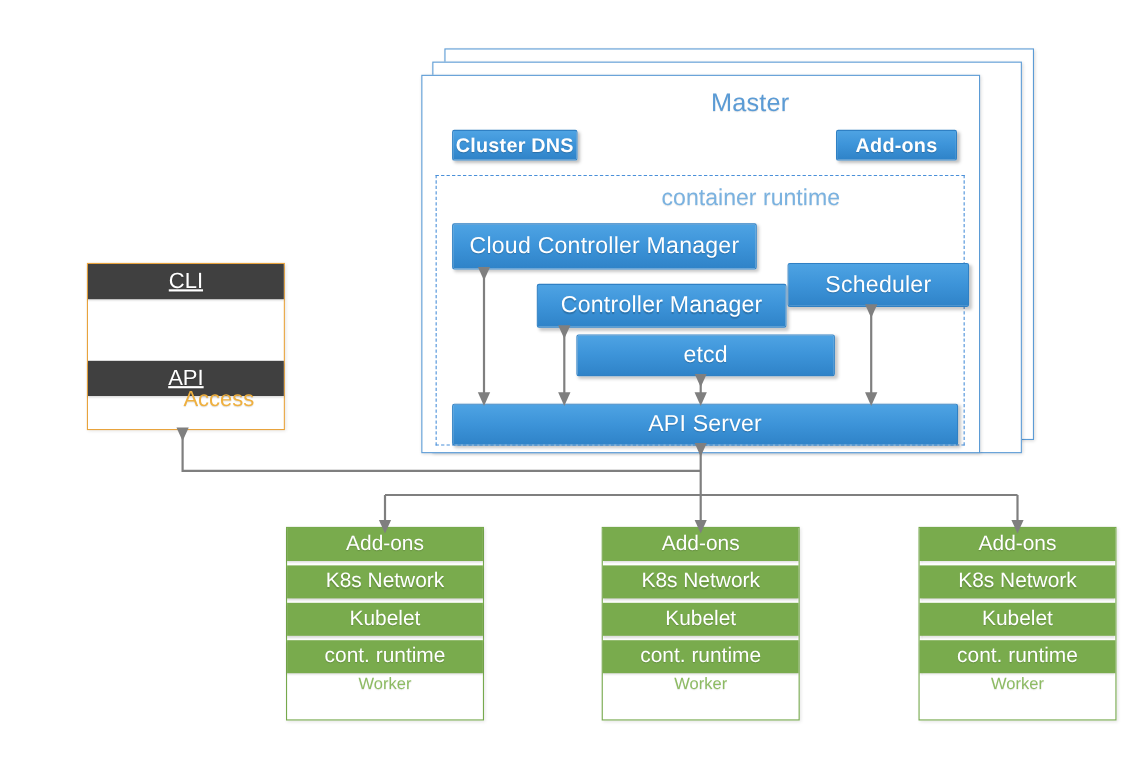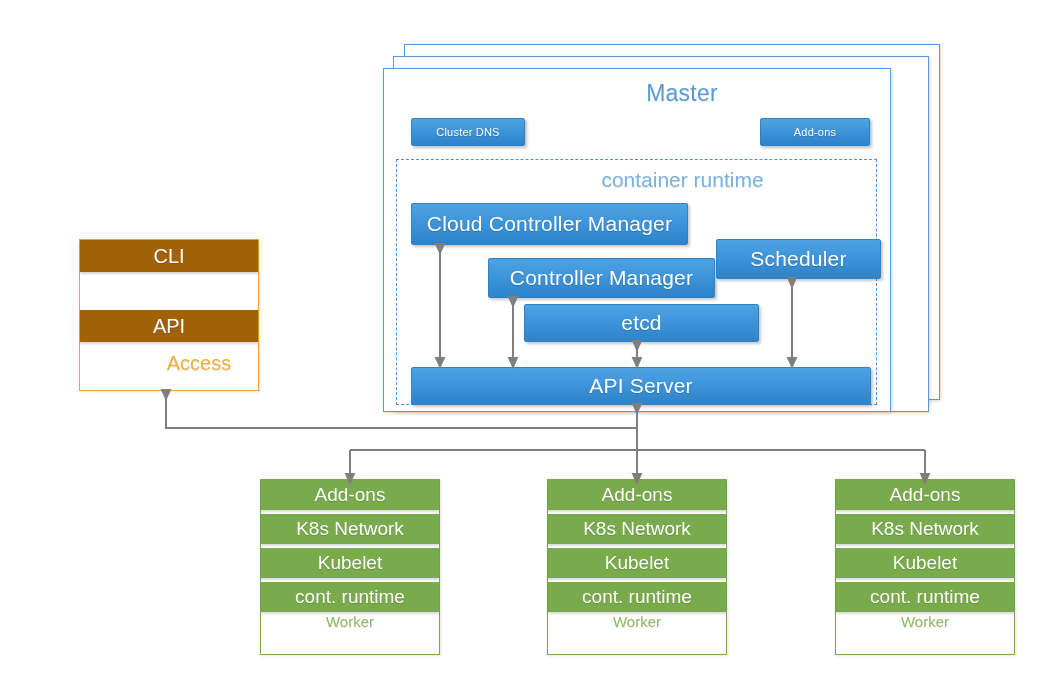--- a/index.html
+++ b/index.html
@@ -68,21 +68,21 @@
     border-radius: 2px;
     color: #ffffff;
     display: flex;
     align-items: center;
     justify-content: center;
     box-shadow: 2px 2px 3px rgba(0,0,0,0.22);
     text-shadow: 0 1px 1px rgba(0,0,0,0.20);
     font-size: 21px;
     letter-spacing: 0.2px;
   }
-  .bluebox.small { font-size: 11px; box-shadow: 2px 2px 3px rgba(0,0,0,0.25); }
+  .bluebox.small { font-size: 18px; box-shadow: 2px 2px 3px rgba(0,0,0,0.25); font-weight: bold; }
 
   .box-clusterdns { left: 411px; top: 118px; width: 114px; height: 28px; }
   .box-addons-m   { left: 760px; top: 118px; width: 110px; height: 28px; }
   .box-ccm        { left: 411px; top: 203px; width: 277px; height: 42px; }
   .box-cm         { left: 461px; top: 258px; width: 227px; height: 40px; margin-left: 27px; }
   .box-scheduler  { left: 716px; top: 239px; width: 165px; height: 40px; }
   .box-etcd       { left: 524px; top: 304px; width: 235px; height: 38px; }
   .box-apiserver  { left: 411px; top: 367px; width: 460px; height: 38px; }
 
   
@@ -90,32 +90,33 @@
     left: 79px; top: 239px; width: 180px; height: 152px;
     border: 1.3px solid #e8a33d;
     background: #ffffff;
     box-shadow: 1px 1px 3px rgba(0,0,0,0.10);
   }
   .access-bar {
     position: absolute;
     left: 80px;
     width: 178px;
     height: 32px;
-    background: #a16207;
+    background: #404040;
     color: #ffffff;
     font-size: 20px;
     display: flex;
     align-items: center;
     justify-content: center;
     text-shadow: 0 1px 1px rgba(0,0,0,0.18);
     box-shadow: 0 2px 2px rgba(0,0,0,0.16);
+    text-decoration: underline;
   }
   .access-bar.b0 { top: 240px; }
   .access-bar.b1 { top: 277px; }
-  .access-bar.b2 { top: 310px; text-align: center; }
+  .access-bar.b2 { top: 328px; text-align: center; }
   .access-label {
     position: absolute;
     left: 79px; top: 352px;
     width: 180px;
     text-align: center;
     font-size: 20px;
     color: #efb03f;
     text-shadow: 0 1px 1px rgba(0,0,0,0.12);
     margin-left: 30px;
   }

